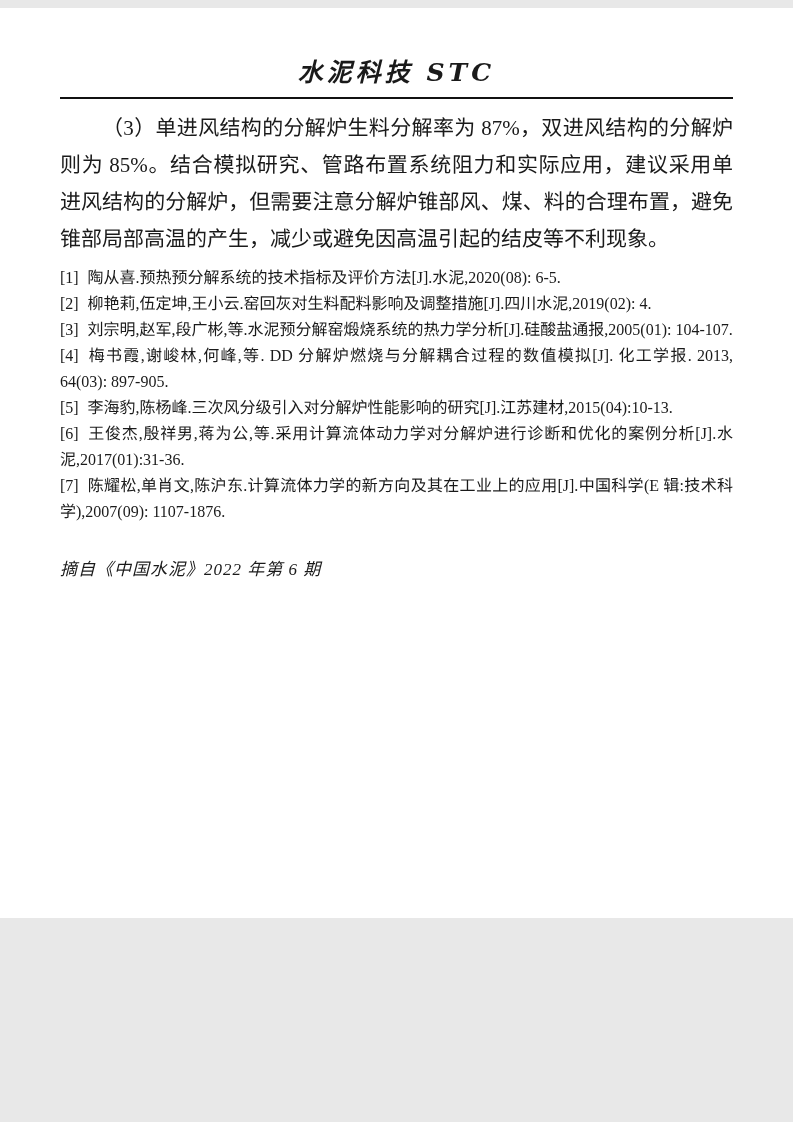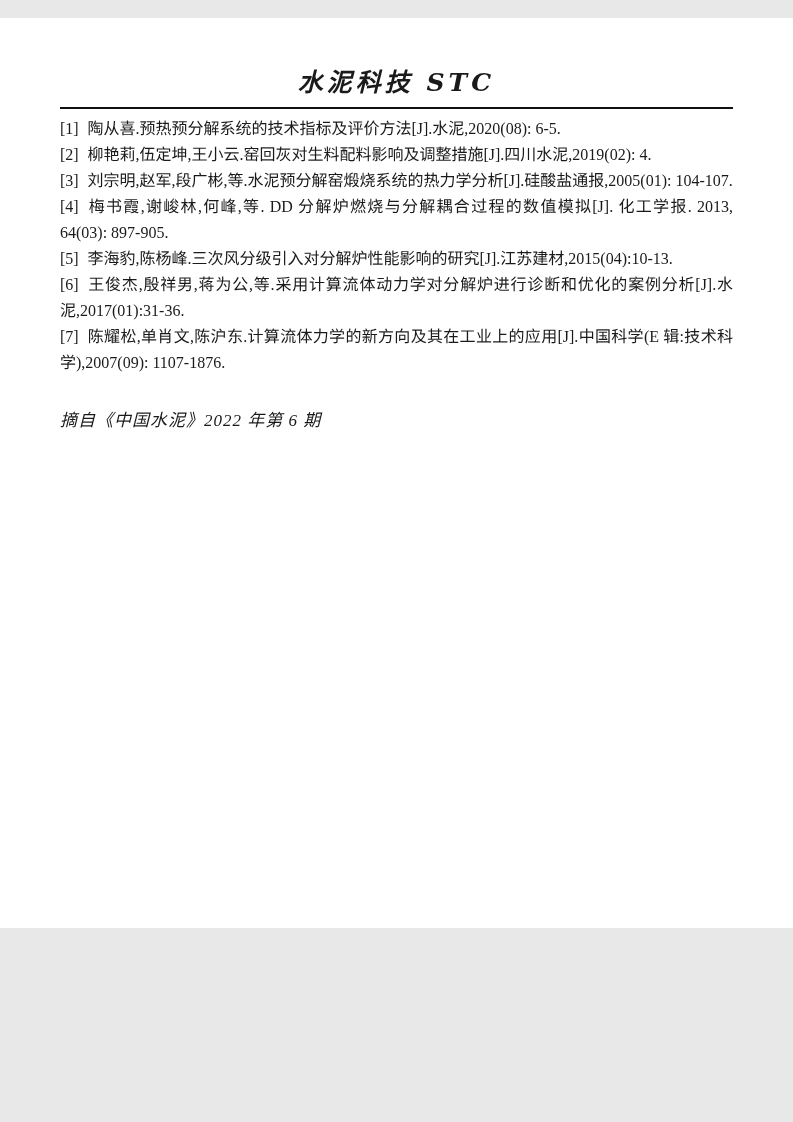--- a/index.html
+++ b/index.html
@@ -4,21 +4,21 @@
 <style>
   html, body {
     margin: 0;
     padding: 0;
     background: #e8e8e8;
   }
   .page {
     position: relative;
     width: 793px;
     height: 910px;
-    margin: 18px auto;
+    margin: 8px auto;
     background: #ffffff;
     color: #1a1a1a;
     font-family: "Liberation Serif", "DejaVu Serif", serif;
     overflow: hidden;
     box-sizing: border-box;
   }
   .content {
     position: absolute;
     left: 60px;
     right: 60px;
@@ -109,20 +109,21 @@
 </style>
 </head>
 <body>
 
 <div class="page">
   <div class="content">
 
     <div class="journal-title">水泥科技 STC</div>
     <div class="header-rule"></div>
 
+    <p class="body-paragraph">（3）单进风结构的分解炉生料分解率为 87%，双进风结构的分解炉则为 85%。结合模拟研究、管路布置系统阻力和实际应用，建议采用单进风结构的分解炉，但需要注意分解炉锥部风、煤、料的合理布置，避免锥部局部高温的产生，减少或避免因高温引起的结皮等不利现象。</p>
 
 
     <div class="ref-list">
       <p class="ref-item"><span class="ref-label">[1]</span><span>陶从喜.预热预分解系统的技术指标及评价方法[J].水泥,2020(08): 6-5.</span></p>
       <p class="ref-item"><span class="ref-label">[2]</span><span>柳艳莉,伍定坤,王小云.窑回灰对生料配料影响及调整措施[J].四川水泥,2019(02): 4.</span></p>
       <p class="ref-item"><span class="ref-label">[3]</span><span>刘宗明,赵军,段广彬,等.水泥预分解窑煅烧系统的热力学分析[J].硅酸盐通报,2005(01): 104-107.</span></p>
       <p class="ref-item"><span class="ref-label">[4]</span><span>梅书霞,谢峻林,何峰,等. DD 分解炉燃烧与分解耦合过程的数值模拟[J]. 化工学报. 2013, 64(03): 897-905.</span></p>
       <p class="ref-item"><span class="ref-label">[5]</span><span>李海豹,陈杨峰.三次风分级引入对分解炉性能影响的研究[J].江苏建材,2015(04):10-13.</span></p>
       <p class="ref-item"><span class="ref-label">[6]</span><span>王俊杰,殷祥男,蒋为公,等.采用计算流体动力学对分解炉进行诊断和优化的案例分析[J].水泥,2017(01):31-36.</span></p>
       <p class="ref-item"><span class="ref-label">[7]</span><span>陈耀松,单肖文,陈沪东.计算流体力学的新方向及其在工业上的应用[J].中国科学(E 辑:技术科学),2007(09): 1107-1876.</span></p>

